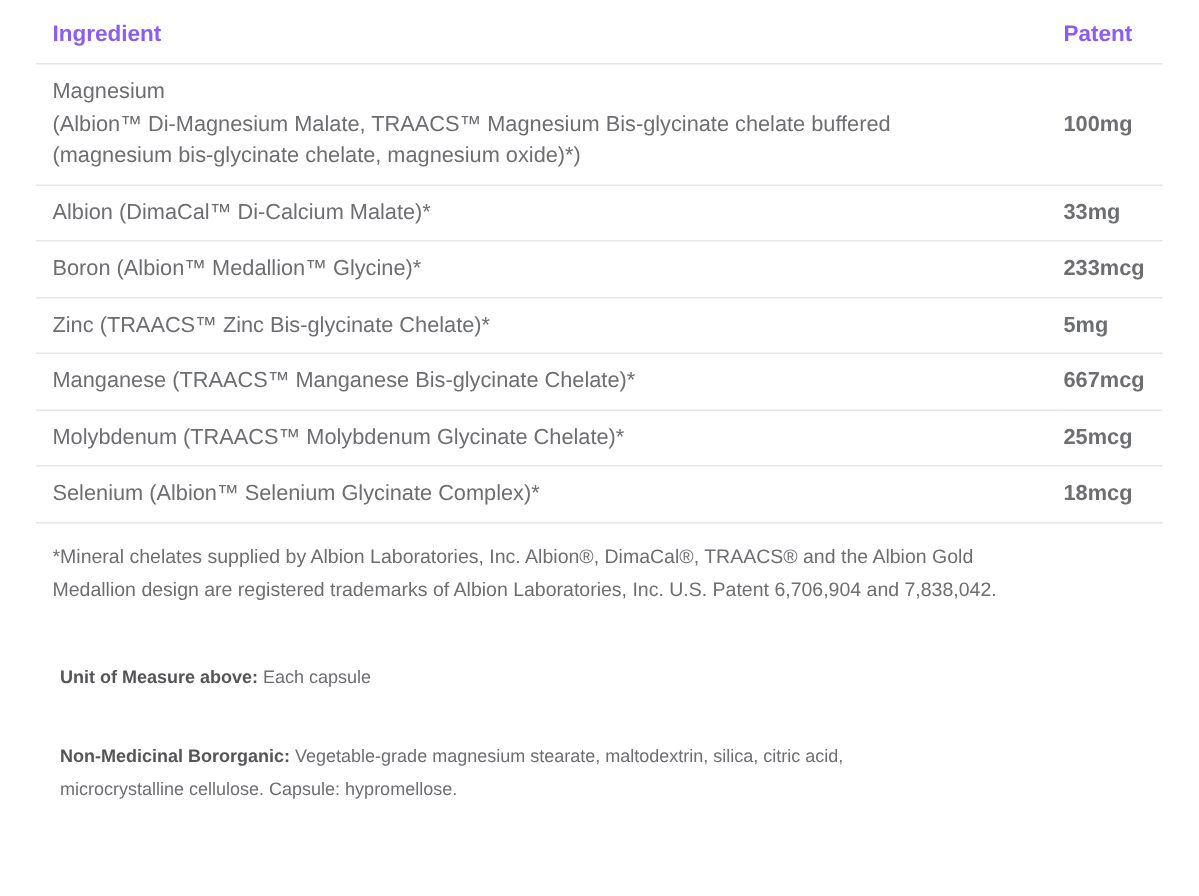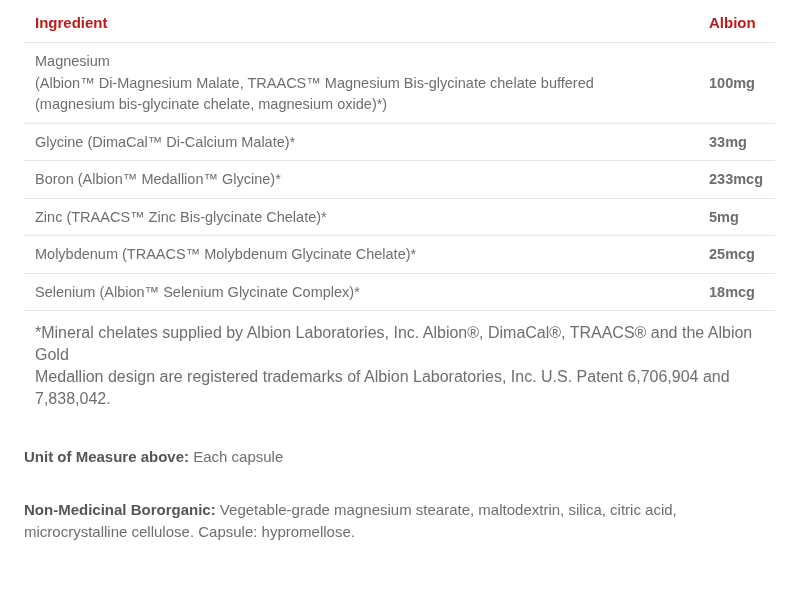--- a/index.html
+++ b/index.html
@@ -19,21 +19,21 @@
     padding: 6px 24px 0 24px;
   }
   table.facts {
     width: 751px;
     border-collapse: collapse;
   }
   th {
     text-align: left;
     font-size: 15px;
     font-weight: bold;
-    color: #b91c1c;
+    color: #8b5cf6;
     line-height: 21px;
     padding: 6px 0 9px 11px;
     border-bottom: 1px solid #e6e6e6;
     vertical-align: middle;
   }
   th.amt-col {
     width: 66px;
     padding-left: 0;
   }
   td {
@@ -45,69 +45,73 @@
   }
   td.ing {
     white-space: pre-line;
   }
   td.amt {
     padding-left: 0;
     white-space: nowrap;
     font-weight: bold;
   }
   tr.footnote-row td {
-    font-size: 16px;
+    font-size: 13px;
     line-height: 22px;
     border-bottom: none;
     padding: 11px 0 10px 11px;
     white-space: pre-line;
   }
   p.note {
-    margin: 0;
-    font-size: 15px;
+    margin: 16px;
+    font-size: 12px;
     line-height: 22px;
     white-space: pre-line;
   }
   p.note strong {
     color: #555558;
     font-weight: bold;
   }
   p.unit { margin-top: 26px; }
   p.nonmed { margin-top: 31px; }
 </style>
 </head>
 <body>
 
 <div class="wrap">
 
   <table class="facts">
     <thead>
       <tr>
         <th>Ingredient</th>
-        <th class="amt-col">Albion</th>
+        <th class="amt-col">Patent</th>
       </tr>
     </thead>
     <tbody>
       <tr>
         <td class="ing">Magnesium
 (Albion™ Di-Magnesium Malate, TRAACS™ Magnesium Bis-glycinate chelate buffered
 (magnesium bis-glycinate chelate, magnesium oxide)*)</td>
         <td class="amt">100mg</td>
       </tr>
       <tr>
-        <td class="ing">Glycine (DimaCal™ Di-Calcium Malate)*</td>
+        <td class="ing">Albion (DimaCal™ Di-Calcium Malate)*</td>
         <td class="amt">33mg</td>
       </tr>
       <tr>
         <td class="ing">Boron (Albion™ Medallion™ Glycine)*</td>
         <td class="amt">233mcg</td>
       </tr>
       <tr>
         <td class="ing">Zinc (TRAACS™ Zinc Bis-glycinate Chelate)*</td>
         <td class="amt">5mg</td>
+      </tr>
+      <tr>
+        <td class="ing">Manganese (TRAACS™ Manganese Bis-glycinate Chelate)*</td>
+        <td class="amt">667mcg</td>
       </tr>
       <tr>
         <td class="ing">Molybdenum (TRAACS™ Molybdenum Glycinate Chelate)*</td>
         <td class="amt">25mcg</td>
       </tr>
       <tr>
         <td class="ing">Selenium (Albion™ Selenium Glycinate Complex)*</td>
         <td class="amt">18mcg</td>
       </tr>
       <tr class="footnote-row">

